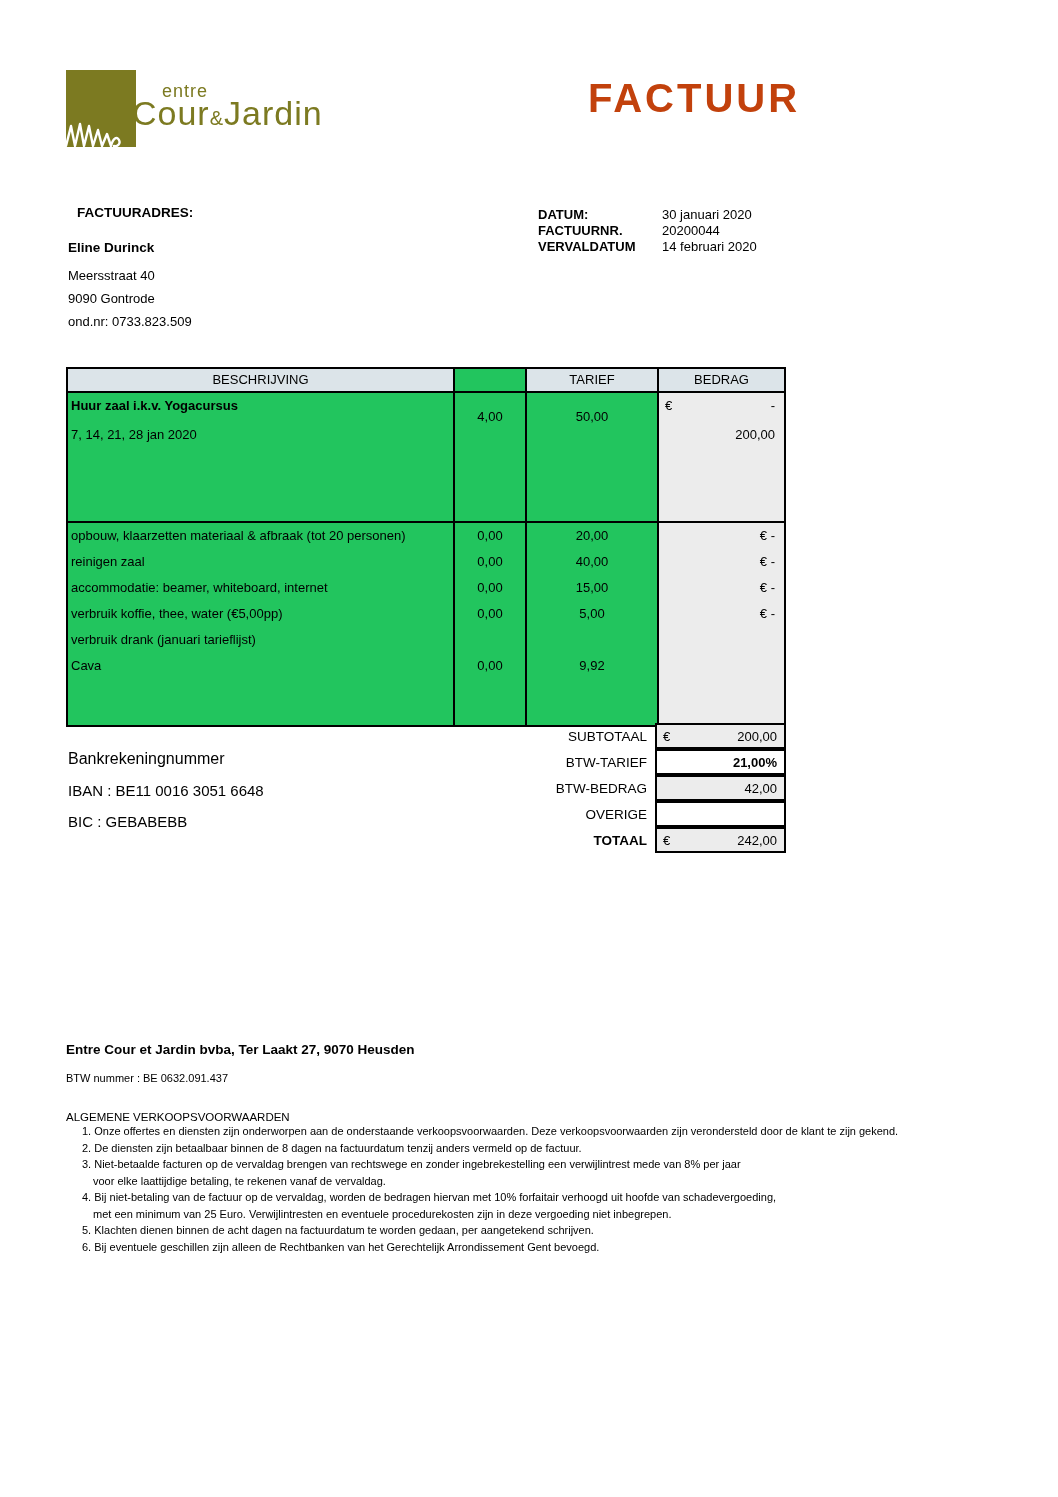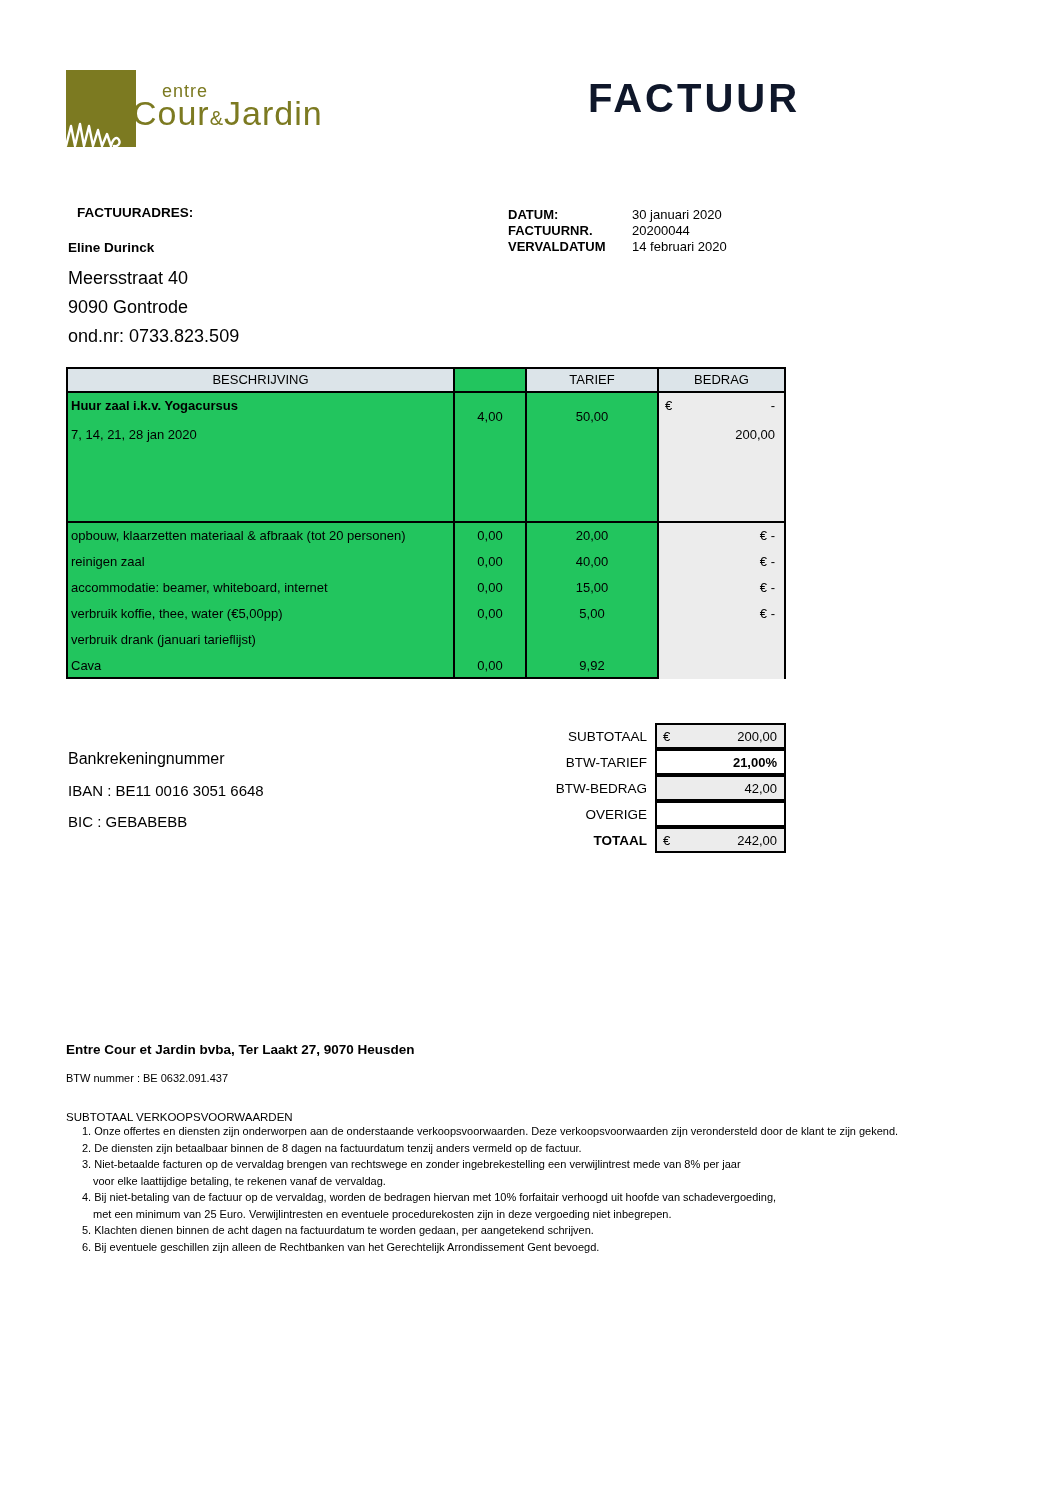--- a/index.html
+++ b/index.html
@@ -15,45 +15,45 @@
   .logo-square { position:absolute; left:0; top:0; width:70px; height:77px; background:#7c7a21; }
   .logo-zigzag { position:absolute; left:-11px; top:46px; }
   .logo-text { position:absolute; left:66px; top:14px; color:#7c7a21; white-space:nowrap; }
   .logo-entre { font-size:18px; margin-left:30px; line-height:14px; letter-spacing:1px; }
   .logo-main { font-size:34px; line-height:30px; letter-spacing:1px; }
   .logo-amp { font-size:20px; vertical-align:baseline; }
 
   
   .doc-title {
     position:absolute; left:588px; top:76px;
-    font-size:40px; font-weight:bold; color:#0f172a; letter-spacing:3px;
+    font-size:40px; font-weight:bold; color:#c2410c; letter-spacing:3px;
   }
 
   
   .addr { position:absolute; left:68px; top:205px; font-size:13px; }
   .addr-label { font-weight:bold; font-size:13.5px;margin-left:9px; }
   .addr-name  { font-weight:bold; font-size:13.5px; margin-top:20px; }
-  .addr-line  { margin-top:8px; font-size:18px; }
+  .addr-line  { margin-top:8px; font-size:13px; }
   .addr-line.first { margin-top:13px; }
 
   
-  .meta { position:absolute; left:508px; top:207px; font-size:13px; }
+  .meta { position:absolute; left:538px; top:207px; font-size:13px; }
   .meta-row { display:flex; line-height:16px; }
   .meta-label { width:124px; font-weight:bold; }
 
   
   .inv-table { position:absolute; left:66px; top:367px; width:720px; border:2px solid #000; background:#22c55e; }
   .grid { display:grid; grid-template-columns:385px 72px 132px 1fr; }
   .cell { border-left:2px solid #000; }
   .cell:first-child { border-left:none; }
   .t-head { border-bottom:2px solid #000; height:24px; }
   .t-head .cell { font-size:13px; text-align:center; line-height:22px; }
   .hd-shaded { background:#dce4e9; }
   .sec1 { height:130px; border-bottom:2px solid #000; }
-  .sec2 { height:154px; }
+  .sec2 { height:202px; }
   .shaded { background:#ececec; }
   .desc-line1 { font-weight:bold; font-size:13px; padding:5px 0 0 3px; }
   .desc-line2 { font-size:13px; padding:14px 0 0 3px; }
   .num-mid { font-size:13px; text-align:center; padding-top:16px; }
   .amt-line1 { display:flex; justify-content:space-between; font-size:13px; padding:5px 9px 0 6px; }
   .amt-line2 { font-size:13px; text-align:right; padding:14px 9px 0 0; }
   .r { height:26px; font-size:13px; line-height:26px; }
   .r-desc { padding-left:3px; }
   .r-num  { text-align:center; }
   .r-amt  { text-align:right; padding-right:9px; }
@@ -228,21 +228,21 @@
 
   <div class="bank">
     <div class="bank-title">Bankrekeningnummer</div>
     <div class="bank-line">IBAN : BE11 0016 3051 6648</div>
     <div class="bank-line">BIC : GEBABEBB</div>
   </div>
 
   <div class="footer">
     <div class="f-company">Entre Cour et Jardin bvba, Ter Laakt 27, 9070 Heusden</div>
     <div class="f-vat">BTW nummer : BE 0632.091.437</div>
-    <div class="f-terms-title">SUBTOTAAL VERKOOPSVOORWAARDEN</div>
+    <div class="f-terms-title">ALGEMENE VERKOOPSVOORWAARDEN</div>
     <div class="f-terms">
       <div class="term-line">1. Onze offertes en diensten zijn onderworpen aan de onderstaande verkoopsvoorwaarden. Deze verkoopsvoorwaarden zijn verondersteld door de klant te zijn gekend.</div>
       <div class="term-line">2. De diensten zijn betaalbaar binnen de 8 dagen na factuurdatum tenzij anders vermeld op de factuur.</div>
       <div class="term-line">3. Niet-betaalde facturen op de vervaldag brengen van rechtswege en zonder ingebrekestelling een verwijlintrest mede van 8% per jaar</div>
       <div class="term-line indent">voor elke laattijdige betaling, te rekenen vanaf de vervaldag.</div>
       <div class="term-line">4. Bij niet-betaling van de factuur op de vervaldag, worden de bedragen hiervan met 10% forfaitair verhoogd uit hoofde van schadevergoeding,</div>
       <div class="term-line indent">met een minimum van 25 Euro.  Verwijlintresten en eventuele procedurekosten zijn in deze vergoeding niet inbegrepen.</div>
       <div class="term-line">5. Klachten dienen binnen de acht dagen na factuurdatum te worden gedaan, per aangetekend schrijven.</div>
       <div class="term-line">6. Bij eventuele geschillen zijn alleen de Rechtbanken van het Gerechtelijk Arrondissement Gent bevoegd.</div>
     </div>

